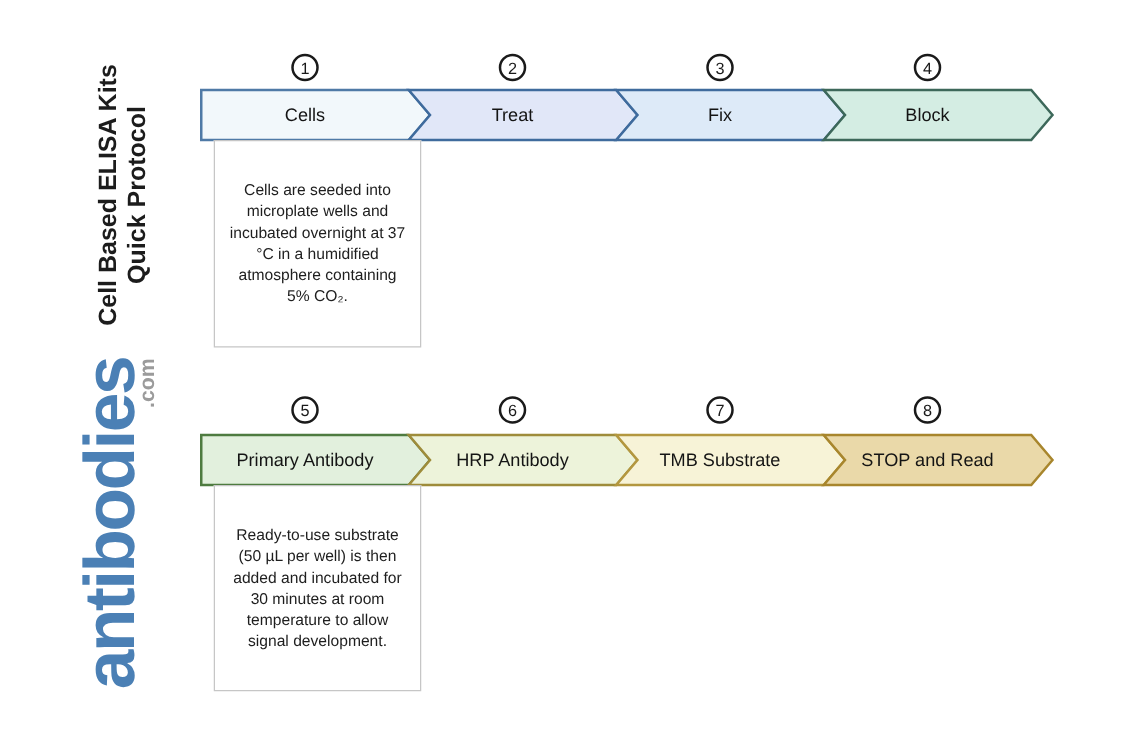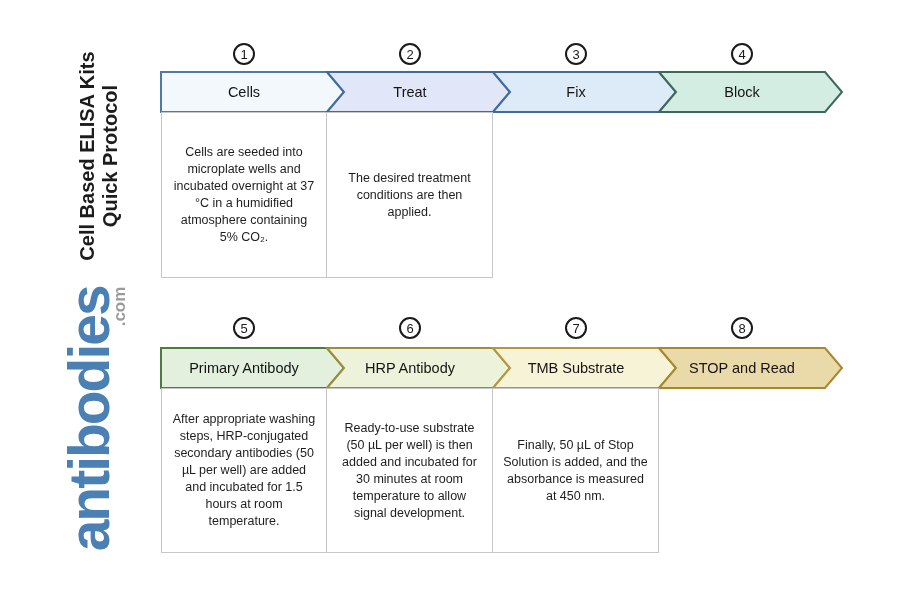--- a/index.html
+++ b/index.html
@@ -35,21 +35,21 @@
   }
   .nums-r1 { top: 43px; }
   .nums-r2 { top: 317px; }
 
   .arrows { position: absolute; left: -2px; width: 686px; height: 44px; }
   .arrows-r1 { top: 70px; }
   .arrows-r2 { top: 346px; }
   .alabel { font-family: "Liberation Sans", "DejaVu Sans", sans-serif;
             font-size: 14.5px; fill: #141414; }
 
-  .boxes { position: absolute; left: 0; display: flex; }
+  .boxes { position: absolute; left: 10px; display: flex; }
   .boxes-r1 { top: 112px; }
   .boxes-r2 { top: 388px; }
   .box {
     width: 166px; height: 166px; background: #ffffff;
     border: 1px solid #c6c6c6;
     display: flex; align-items: center; justify-content: center;
     padding: 6px 9px; text-align: center;
   }
   .box + .box { border-left: none; }
   .boxes-r2 .box { height: 165px; }
@@ -94,23 +94,20 @@
       <text class="alabel" x="83" y="25" text-anchor="middle">Cells</text>
       <text class="alabel" x="249" y="25" text-anchor="middle">Treat</text>
       <text class="alabel" x="415" y="25" text-anchor="middle">Fix</text>
       <text class="alabel" x="581" y="25" text-anchor="middle">Block</text>
     </svg>
 
     <div class="boxes boxes-r1">
       <div class="box">
           <p>Cells are seeded into microplate wells and incubated overnight at 37 °C in a humidified atmosphere containing 5% CO₂.</p>
         </div>
-      <div class="box">
-          <p>The desired treatment conditions are then applied.</p>
-        </div>
     </div>
 
     <div class="nums nums-r2">
       <div class="numcell">
           <div class="circle">5</div>
         </div>
       <div class="numcell">
           <div class="circle">6</div>
         </div>
       <div class="numcell">
@@ -127,24 +124,18 @@
       <polygon points="332,0 498,0 515,20 498,40 332,40 349,20" stroke-width="2" fill="#f7f3d7" stroke="#b3973f"></polygon>
       <polygon points="498,0 664,0 681,20 664,40 498,40 515,20" stroke-width="2" fill="#ead9a9" stroke="#a8862d"></polygon>
       <text class="alabel" x="83" y="25" text-anchor="middle">Primary Antibody</text>
       <text class="alabel" x="249" y="25" text-anchor="middle">HRP Antibody</text>
       <text class="alabel" x="415" y="25" text-anchor="middle">TMB Substrate</text>
       <text class="alabel" x="581" y="25" text-anchor="middle">STOP and Read</text>
     </svg>
 
     <div class="boxes boxes-r2">
       <div class="box">
-          <p>After appropriate washing steps, HRP-conjugated secondary antibodies (50 µL per well) are added and incubated for 1.5 hours at room temperature.</p>
-        </div>
-      <div class="box">
           <p>Ready-to-use substrate (50 µL per well) is then added and incubated for 30 minutes at room temperature to allow signal development.</p>
-        </div>
-      <div class="box">
-          <p>Finally, 50 µL of Stop Solution is added, and the absorbance is measured at 450 nm.</p>
         </div>
     </div>
 
   </div>
 </div>
 
 </body></html>

